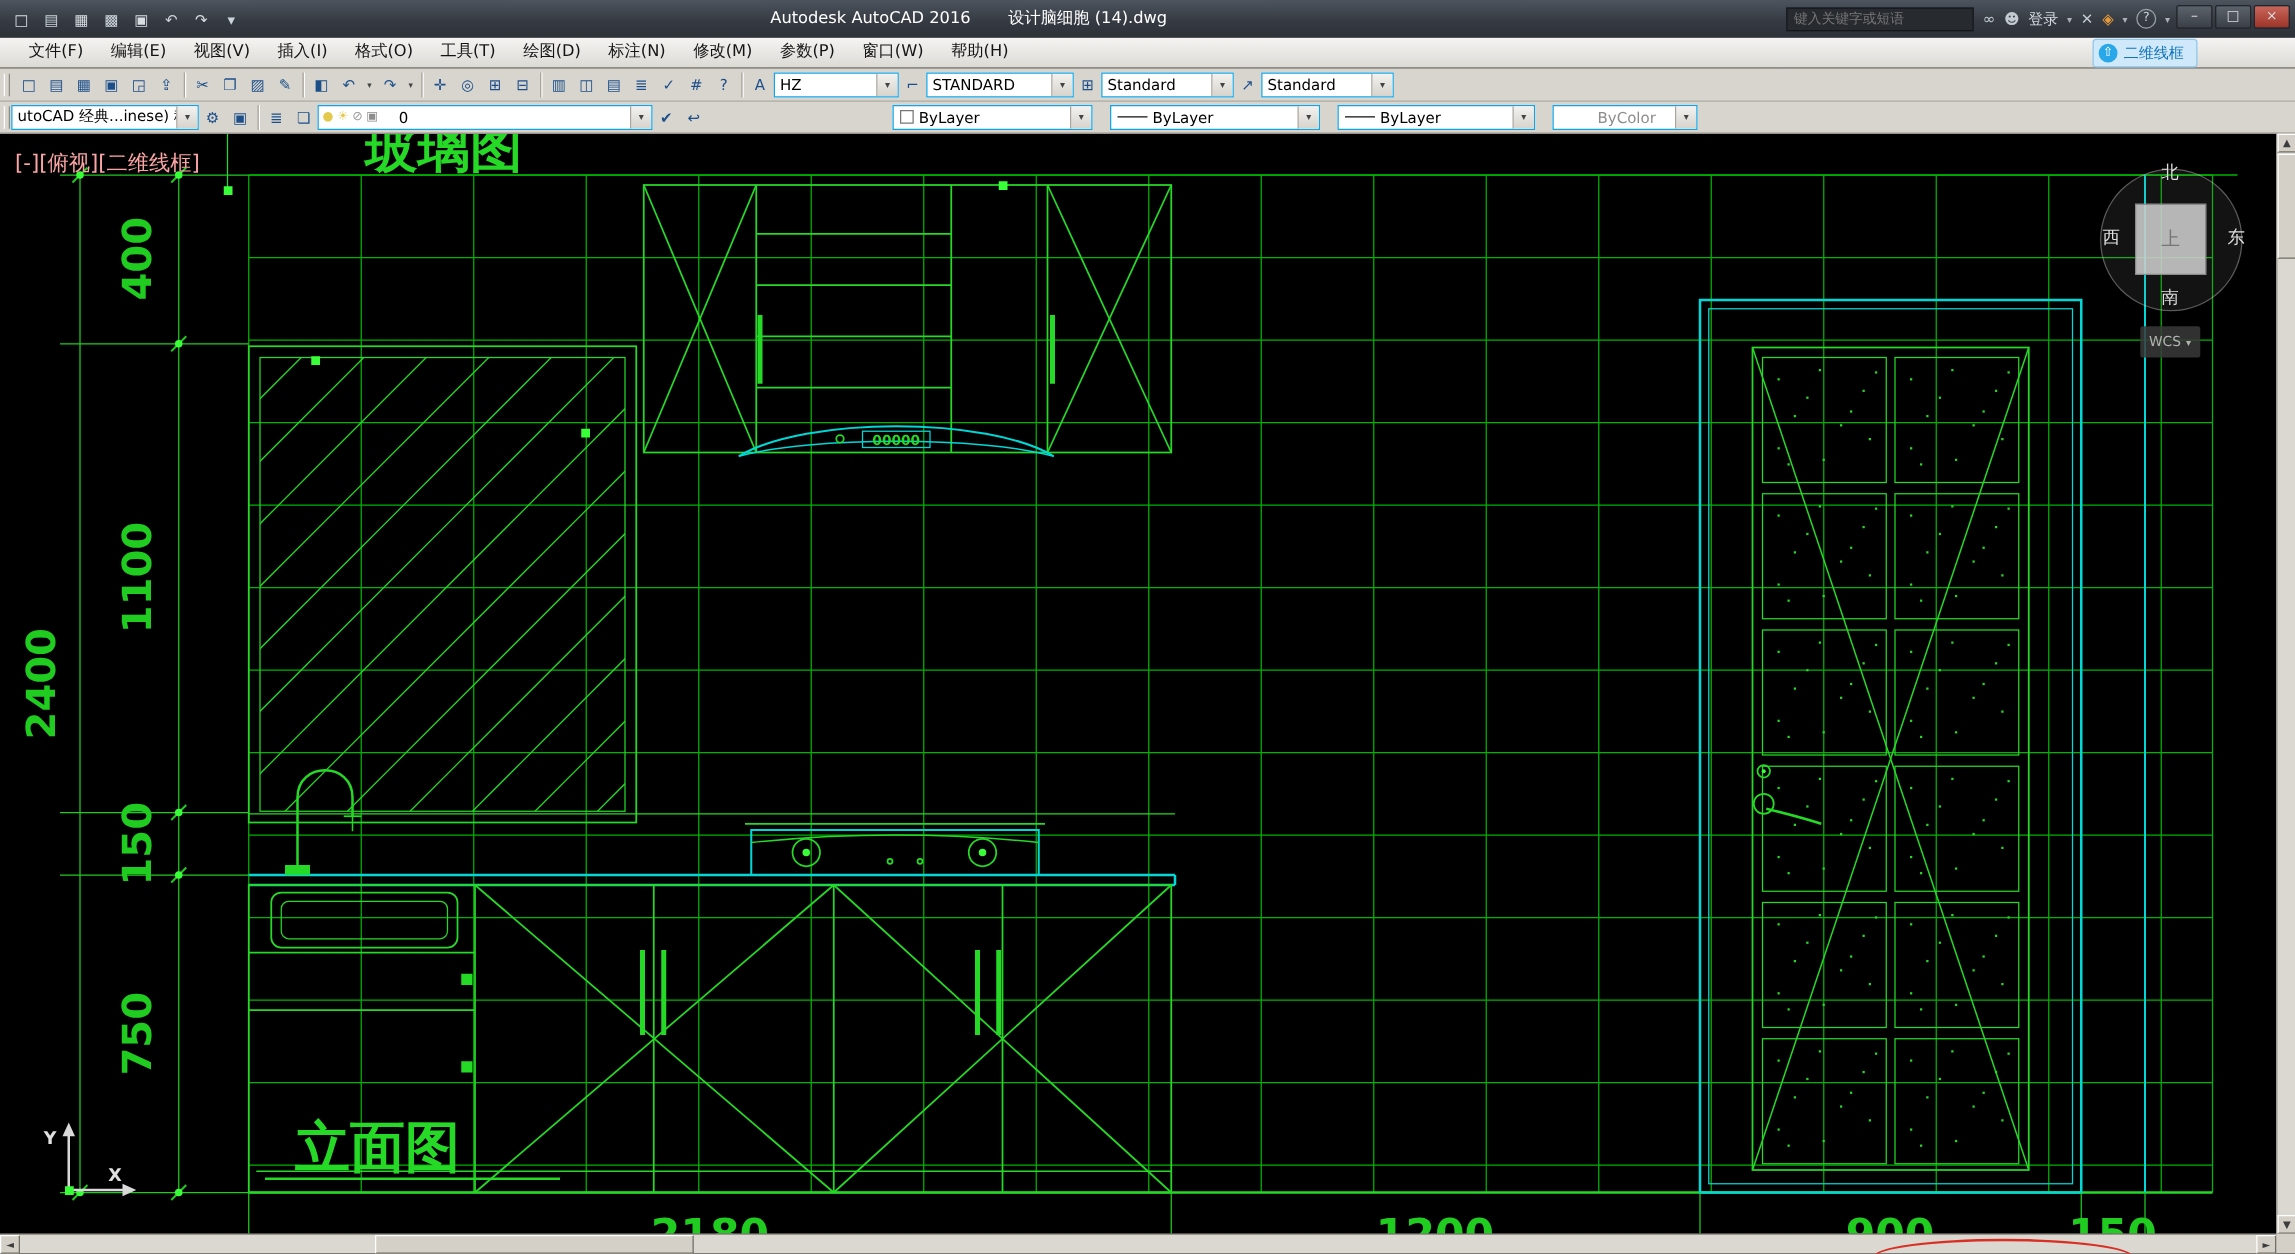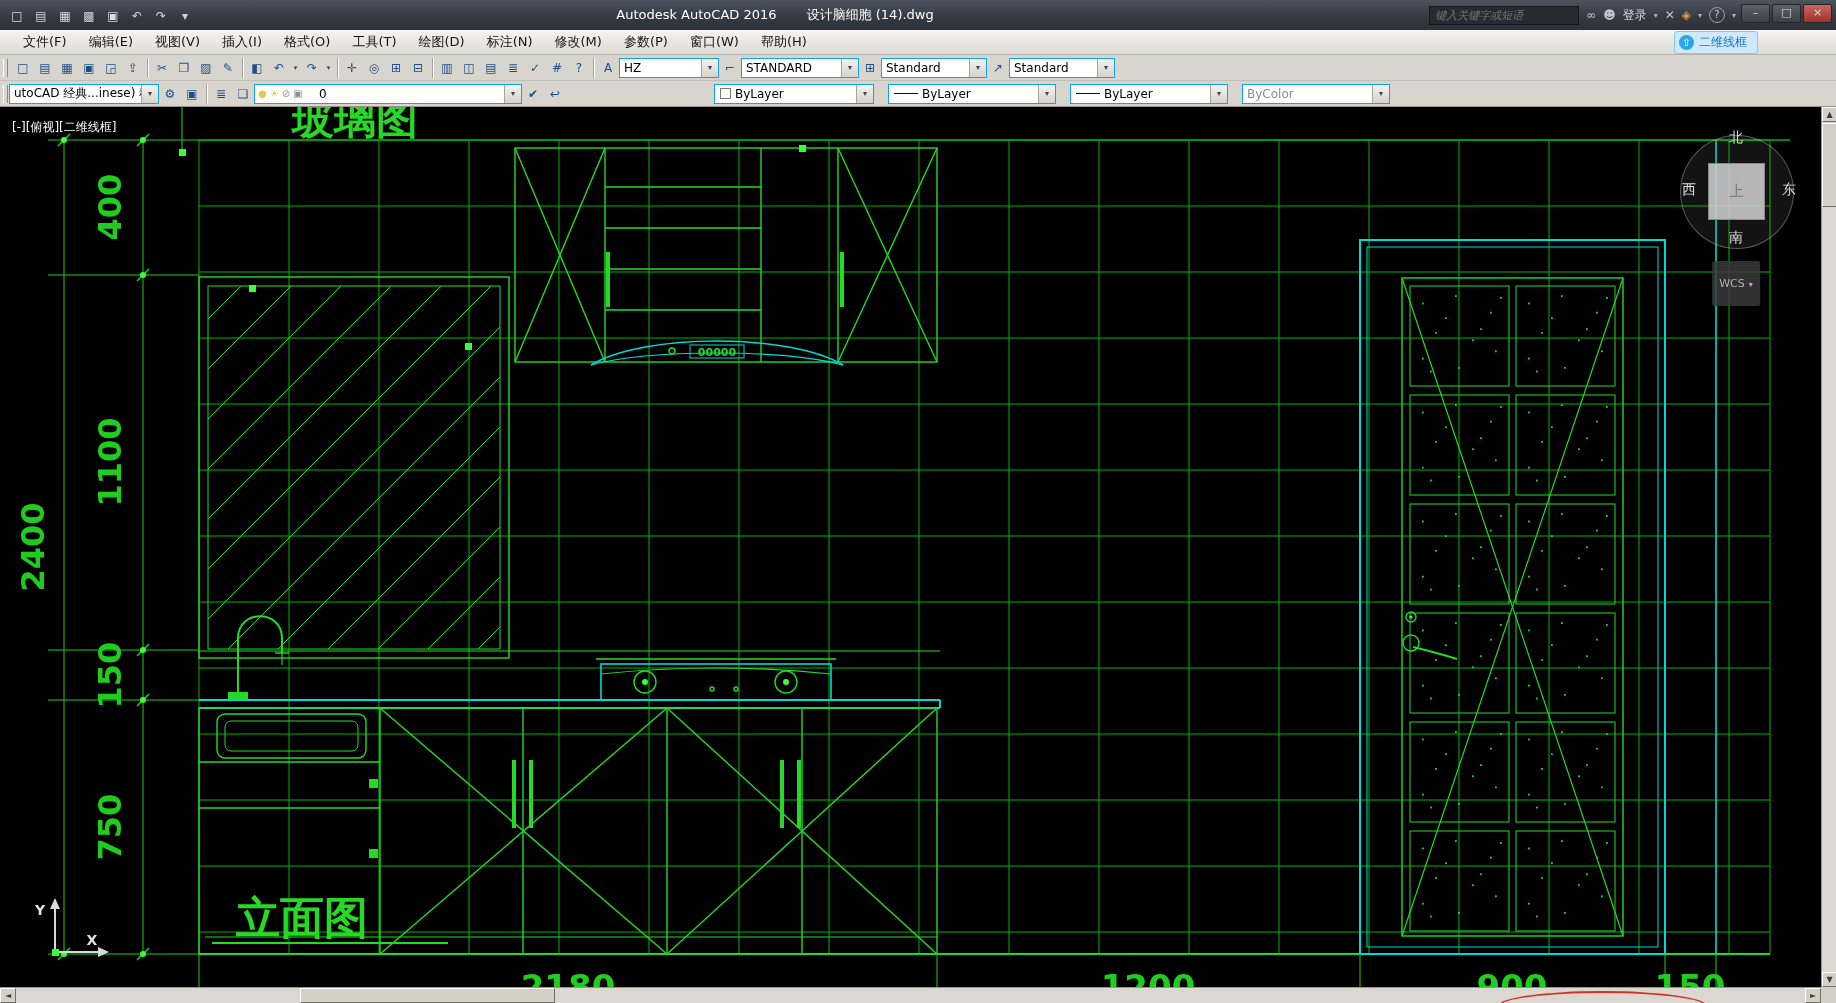--- a/index.html
+++ b/index.html
@@ -9,21 +9,21 @@
     background:linear-gradient(#4d545e,#363b43 55%,#2c3037);color:#e8e8e8;z-index:30}
   .qat{position:absolute;left:6px;top:4px;display:flex;gap:2px}
   .qat .tb{width:20px;height:21px;font-size:12px;color:#ccd3da;display:flex;align-items:center;
     justify-content:center;border:1px solid transparent;border-radius:2px}
   .qat .tb:nth-child(odd){color:#d8dde2}
   .title{position:absolute;left:775px;transform:translateX(-50%);top:0;height:30px;line-height:30px;
     font-size:13px;color:#fff;white-space:nowrap}
   .title .doc{margin-left:26px}
   .infocenter{position:absolute;right:100px;top:5px;display:flex;align-items:center;gap:7px;height:20px}
   .ic-search{width:138px;height:17px;background:#272b30;border:1px solid #15171b;color:#99a1a9;
-    font-size:11px;padding:0 5px;font-style:italic}
+    font-size:11px;padding:0 5px;}
   .ic-ic{font-size:12px;color:#c3cad1}
   .ic-ic.orange{color:#e79b3c}
   .ic-help{width:14px;height:14px;border:1px solid #9aa1a8;border-radius:50%;font-size:10px;color:#c9d0d6;
     text-align:center;line-height:13px}
   .ic-caret{font-size:8px;color:#aab1b8}
   .ic-signin{font-size:12px;color:#d5dbe1}
   .winbtns{position:absolute;right:4px;top:4px;display:flex;gap:2px}
   .winbtn{width:27px;height:17px;background:linear-gradient(#5c626b,#3b4047);border:1px solid #22252a;
     color:#ddd;font-size:11px;text-align:center;line-height:15px;border-radius:2px}
   .winbtn.close{background:linear-gradient(#c9675c,#9d3327)}
@@ -54,34 +54,34 @@
   .combo .ct{flex:1;padding:0 4px;white-space:nowrap;overflow:hidden}
   .combo .cb{width:16px;height:100%;background:linear-gradient(#f3f2f0,#d6d3cc);border-left:1px solid #a9a59d;
     display:flex;align-items:center;justify-content:center;font-size:8px;color:#444;flex:none}
   .combo.dis .ct{color:#8d8d8d}
   .combo .li{font-size:10px;margin-left:3px;flex:none}
   .combo .sw{width:9px;height:9px;background:#fff;border:1px solid #777;margin-left:5px;flex:none}
   .combo .lt{width:24px;border-top:1px solid #111;margin-left:5px;flex:none}
   
   .drawing{position:absolute;top:107px;left:0;width:1821px;height:880px;background:#000;overflow:hidden}
   svg{font-family:"DejaVu Sans","Liberation Sans",sans-serif}
-  .vplabel{position:absolute;left:12px;top:12px;color:#ffffff;font-size:12px;z-index:5}
+  .vplabel{position:absolute;left:12px;top:12px;color:#fca5a5;font-size:17px;z-index:5}
   
   .viewcube{position:absolute;left:1673px;top:22px;width:126px;height:164px;z-index:6;color:#dedede}
   .vc-ring{position:absolute;left:7px;top:6px;width:112px;height:112px;border-radius:50%;
     border:1px solid rgba(225,225,225,.35);background:rgba(135,135,135,.14)}
   .vc-n{position:absolute;left:50%;top:0;transform:translateX(-50%);font-size:14px}
   .vc-s{position:absolute;left:50%;top:100px;transform:translateX(-50%);font-size:14px}
   .vc-w{position:absolute;left:9px;top:52px;font-size:14px}
   .vc-e{position:absolute;right:3px;top:52px;font-size:14px}
   .vc-face{position:absolute;left:35px;top:34px;width:55px;height:55px;background:rgba(205,205,205,.88);
     border:1px solid #8a8a8a;display:flex;align-items:center;justify-content:center}
   .vc-face span{color:#767676;font-size:15px}
   .vc-wcs{position:absolute;left:50%;top:132px;transform:translateX(-50%);background:rgba(58,58,58,.85);
-    color:#b2b2b2;font-size:11px;padding:16px 7px;white-space:nowrap;border-radius:2px}
+    color:#b2b2b2;font-size:11px;padding:6px 7px;white-space:nowrap;border-radius:2px}
   .vc-wcs .caret{font-size:8px;margin-left:4px}
   
   .vscroll{position:absolute;right:0;top:107px;width:15px;height:880px;background:#dbd8d1;
     border-left:1px solid #9a968e;z-index:25;box-sizing:border-box}
   .hscroll{position:absolute;left:0;top:987px;width:1821px;height:16px;background:#dbd8d1;
     border-top:1px solid #9a968e;z-index:25;box-sizing:border-box}
   .sarw,.sthumb{position:absolute;background:#d4d0c8;border:1px solid;border-color:#fff #716f64 #716f64 #fff;
     font-size:8px;color:#3c3c3c;text-align:center;box-sizing:border-box}
   .vscroll .sarw{left:0;width:15px;height:15px;line-height:13px}
   .hscroll .sarw{top:0;width:16px;height:15px;line-height:13px}
@@ -239,21 +239,21 @@
       <span class="ct">ByLayer</span>
       <span class="cb">▾</span>
     </div>
     <div class="spacer" style="width: 14px;"></div>
     <div class="combo" style="width: 158px;">
       <span class="lt"></span>
       <span class="ct">ByLayer</span>
       <span class="cb">▾</span>
     </div>
     <div class="spacer" style="width: 14px;"></div>
-    <div class="combo dis" style="width: 148px;">
+    <div class="combo dis" style="width: 116px; padding-left: 31px;">
       <span class="ct">ByColor</span>
       <span class="cb">▾</span>
     </div>
   </div>
 
 <div class="drawing">
   <svg id="cad" width="1821" height="880" viewBox="0 0 1821 880">
       <g>
         <line x1="199" y1="33" x2="199" y2="847" stroke="#00b400" stroke-width="1"></line>
         <line x1="289" y1="33" x2="289" y2="847" stroke="#00b400" stroke-width="1"></line>

